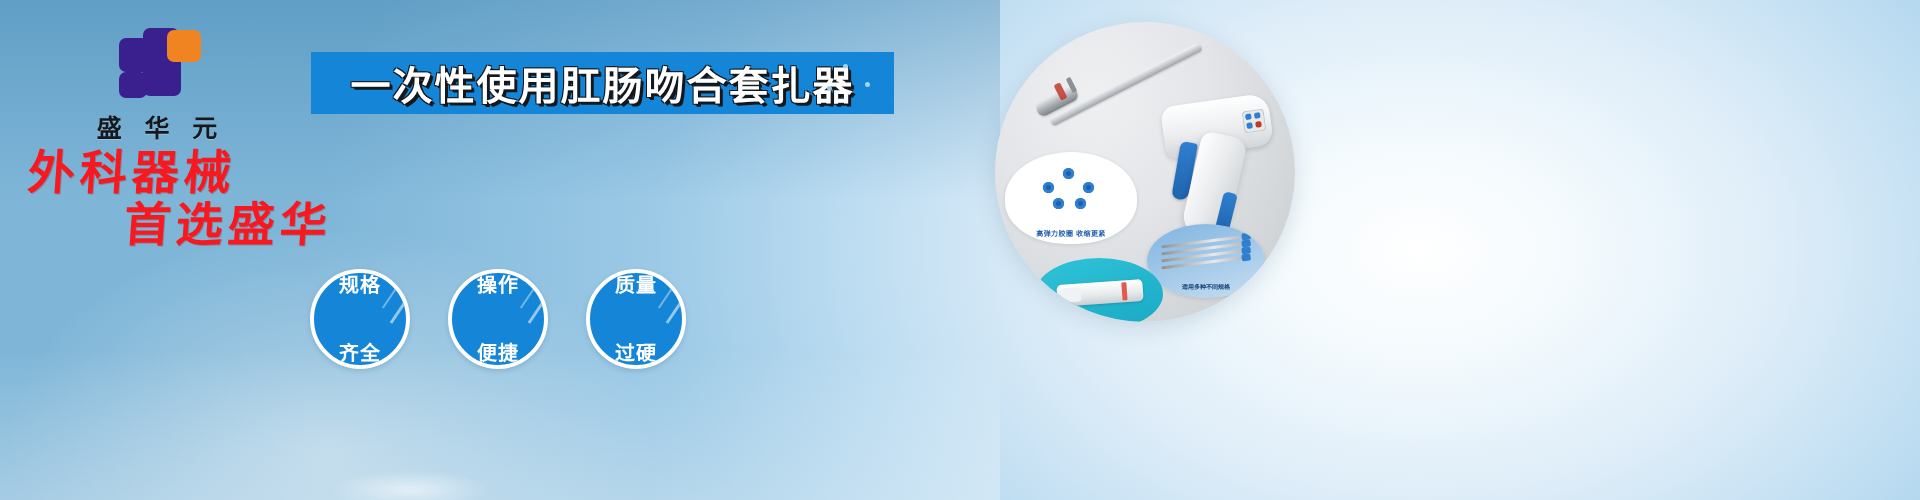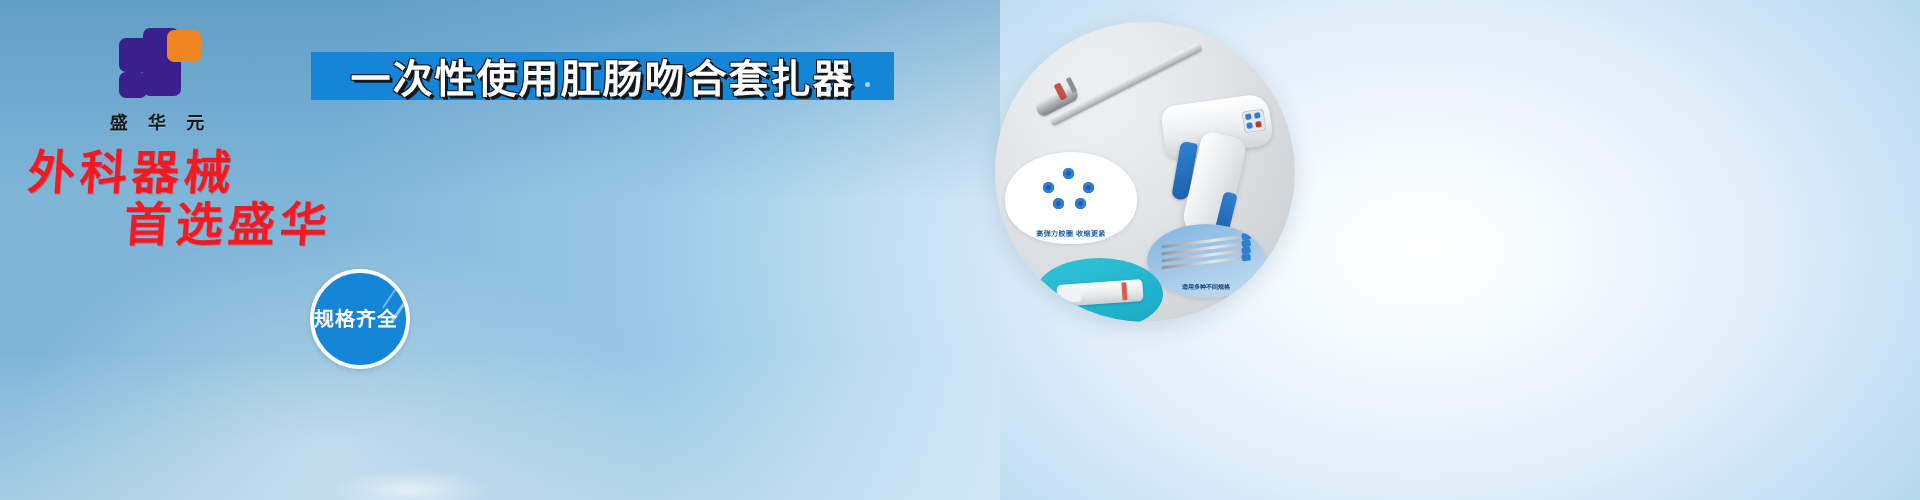--- a/index.html
+++ b/index.html
@@ -47,21 +47,21 @@
   .logo-mark{
     position:relative; width:92px; height:74px; margin:0 auto 6px auto;
   }
   .logo-mark i{ position:absolute; display:block; border-radius:7px; }
   .sq-a{ left:32px;  top:0;   width:36px; height:36px; background:#3a1f8f; }
   .sq-b{ left:56px;  top:2px; width:34px; height:32px; background:#ef8421; border-radius:8px; }
   .sq-c{ left:32px;  top:26px;width:38px; height:42px; background:#3a1f8f; }
   .sq-d{ left:8px;   top:10px;width:30px; height:34px; background:#3a1f8f; border-radius:8px 0 0 8px; }
   .sq-e{ left:8px;   top:44px;width:28px; height:26px; background:#3a1f8f; }
   .logo-text{
-    font-size:18px; font-weight:700; letter-spacing:7px;
+    font-size:25px; font-weight:700; letter-spacing:7px;
     color:#15181c; text-indent:7px;
     font-family:"DejaVu Sans","Liberation Sans",sans-serif;
     text-shadow:0 1px 0 rgba(255,255,255,.25);
   }
 
   
   .calli{
     position:absolute; left:14px; top:148px;
     width:360px;
     color:#f61a20;
@@ -71,21 +71,21 @@
     line-height:1.06;
     letter-spacing:5px;
     text-shadow:1px 1px 0 rgba(150,0,0,.25);
   }
   .calli .l1{ display:block; transform:skewX(-4deg); padding-left:14px; }
   .calli .l2{ display:block; transform:skewX(-4deg); padding-left:110px; margin-top:2px; }
 
   
   .title-bar{
     position:absolute; left:311px; top:52px;
-    width:583px; height:48px;
+    width:583px; height:62px;
     background:#1585d8;
     display:flex; align-items:center; justify-content:center;
   }
   .title-bar .sparkle{
     position:absolute; width:5px; height:5px; background:#bfe3fa;
     border-radius:50%; opacity:.85;
   }
   .sp1{ right:46px; top:12px; }
   .sp2{ right:24px; top:30px; width:3px; height:3px; }
   .sp3{ right:62px; top:34px; width:3px; height:3px; }
@@ -115,22 +115,22 @@
   .badges{
     position:absolute; left:310px; top:269px;
     display:flex; gap:38px;
   }
   .badge{
     position:relative;
     width:100px; height:100px; border-radius:50%;
     background:#1585d8;
     border:4px solid #ffffff;
     box-shadow:0 2px 5px rgba(20,70,110,.18);
-    display:flex; flex-direction:row;
-    align-items:center; justify-content:flex-start;
+    display:flex; flex-direction:column;
+    align-items:center; justify-content:space-between;
     overflow:hidden;
   }
   .badge::before{
     
     content:"";
     position:absolute; right:-6px; top:-14px;
     width:3px; height:70px; background:rgba(255,255,255,.55);
     transform:rotate(34deg); transform-origin:center;
   }
   .badge::after{
@@ -347,20 +347,28 @@
     <span class="sparkle sp2"></span>
     <span class="sparkle sp3"></span>
     <div class="title-text">一次性使用肛肠吻合套扎器</div>
   </div>
 
 
   <div class="badges">
     <div class="badge">
       <span>规格</span>
       <span>齐全</span>
+    </div>
+    <div class="badge">
+      <span>操作</span>
+      <span>便捷</span>
+    </div>
+    <div class="badge">
+      <span>质量</span>
+      <span>过硬</span>
     </div>
   </div>
 
   <div class="product">
     <div class="tip"></div>
     <div class="tip-band"></div>
     <div class="tip-band2"></div>
     <div class="shaft"></div>
     <div class="body-main"></div>
     <div class="btn-pad">

